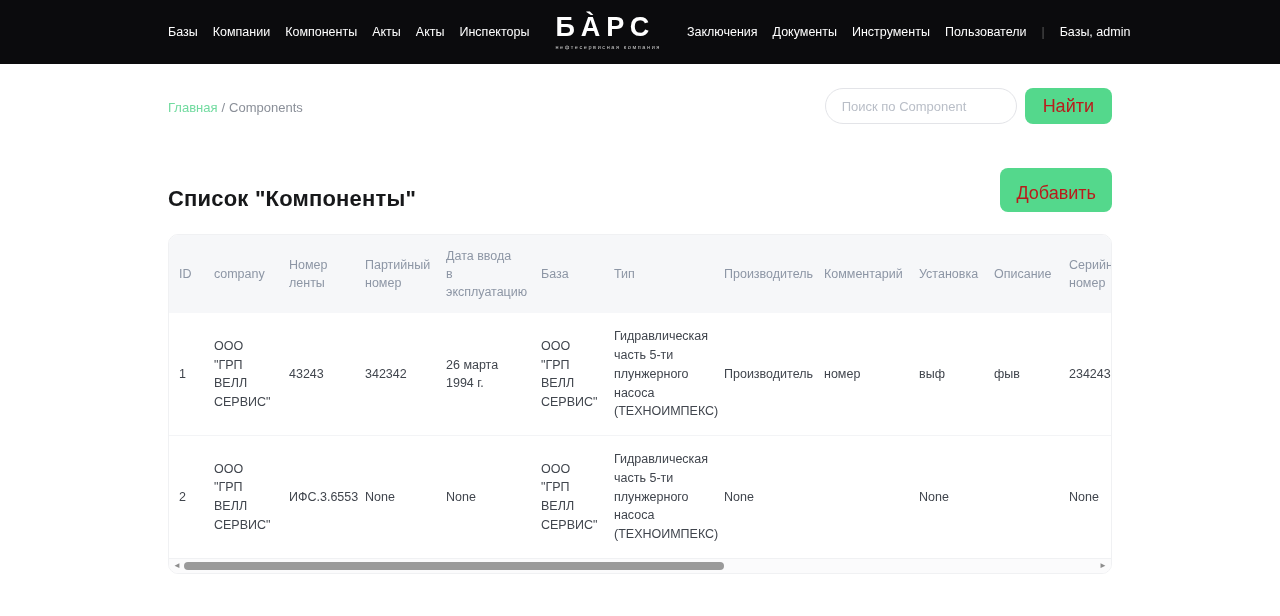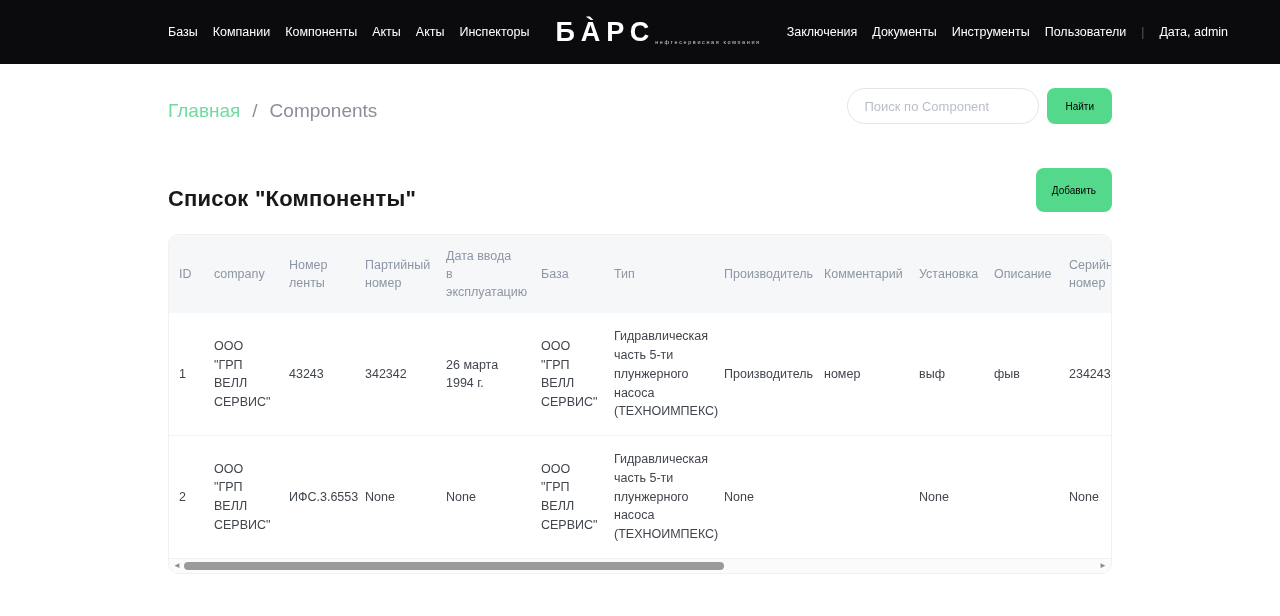--- a/index.html
+++ b/index.html
@@ -8,32 +8,32 @@
   .container { width:944px; margin:0 auto; }
 
   
   .topbar { background:#0b0b0d; height:64px; display:flex; align-items:center; }
   .topbar-inner { width:944px; margin:0 auto; display:flex; align-items:center; }
   .nav-group { display:flex; align-items:center; gap:15px; }
   .nav-left { flex:1; justify-content:flex-start; }
   .nav-right { flex:1; justify-content:center; }
   .nav-link { color:#ffffff; font-size:12.5px; text-decoration:none; cursor:pointer; white-space:nowrap; }
   .nav-sep { color:#5a5a5a; font-size:12px; }
-  .logo { display:flex; flex-direction:row; align-items:flex-end; line-height:1; padding:0 26px; }
+  .logo { display:flex; flex-direction:column; align-items:flex-start; line-height:1; padding:0 26px; }
   .logo-title { color:#ffffff; font-size:27px; font-weight:bold; letter-spacing:6px; white-space:nowrap; }
   .logo-sub { color:#cfcfcf; font-size:5.5px; letter-spacing:1.6px; margin-top:4px; text-transform:lowercase; white-space:nowrap; }
 
   
   .crumb-row { display:flex; align-items:flex-start; justify-content:space-between; padding-top:24px; }
-  .breadcrumb { font-size:19px; color:#8a8f98; display:flex; gap:12px; align-items:flex-end; padding-top:12px; }
+  .breadcrumb { font-size:13px; color:#8a8f98; display:flex; gap:4px; align-items:flex-end; padding-top:12px; }
   .breadcrumb .home { color:#72dba0; text-decoration:none; cursor:pointer; }
   .search-form { display:flex; align-items:center; gap:8px; }
   .search-input { width:192px; height:36px; border:1px solid #e3e4e8; border-radius:18px; padding:0 16px; font-size:13px; color:#c2410c; outline:none; font-family:inherit; }
   .search-input::placeholder { color:#b9bec7; }
-  .btn { background:#54d88c; color:#000000; border:none; border-radius:8px; font-size:10px; font-family:inherit; cursor:pointer; }
+  .btn { background:#54d88c; color:#b91c1c; border:none; border-radius:8px; font-size:18px; font-family:inherit; cursor:pointer; }
   .btn-find { height:36px; padding:0 18px; }
   .btn-add { height:44px; padding:15px 16px; }
 
   
   .title-row { display:flex; align-items:flex-end; justify-content:space-between; margin-top:44px; margin-bottom:22px; }
   .page-title { font-size:22px; font-weight:bold; color:#17181a; letter-spacing:.2px; }
 
   
   .table-card { border:1px solid #f0f1f3; border-radius:10px; overflow:hidden; background:#fff; }
   .table-viewport { width:942px; overflow:hidden; }
@@ -68,21 +68,21 @@
     <div class="logo">
       <span class="logo-title">БÀРС</span>
       <span class="logo-sub">нефтесервисная компания</span>
     </div>
     <nav class="nav-group nav-right">
       <a class="nav-link">Заключения</a>
       <a class="nav-link">Документы</a>
       <a class="nav-link">Инструменты</a>
       <a class="nav-link">Пользователи</a>
       <span class="nav-sep">|</span>
-      <a class="nav-link">Дата, admin</a>
+      <a class="nav-link">Базы, admin</a>
     </nav>
   </div>
 </header>
 
 <main class="container">
 
   <div class="crumb-row">
     <div class="breadcrumb">
       <a class="home">Главная</a>
       <span>/</span>

